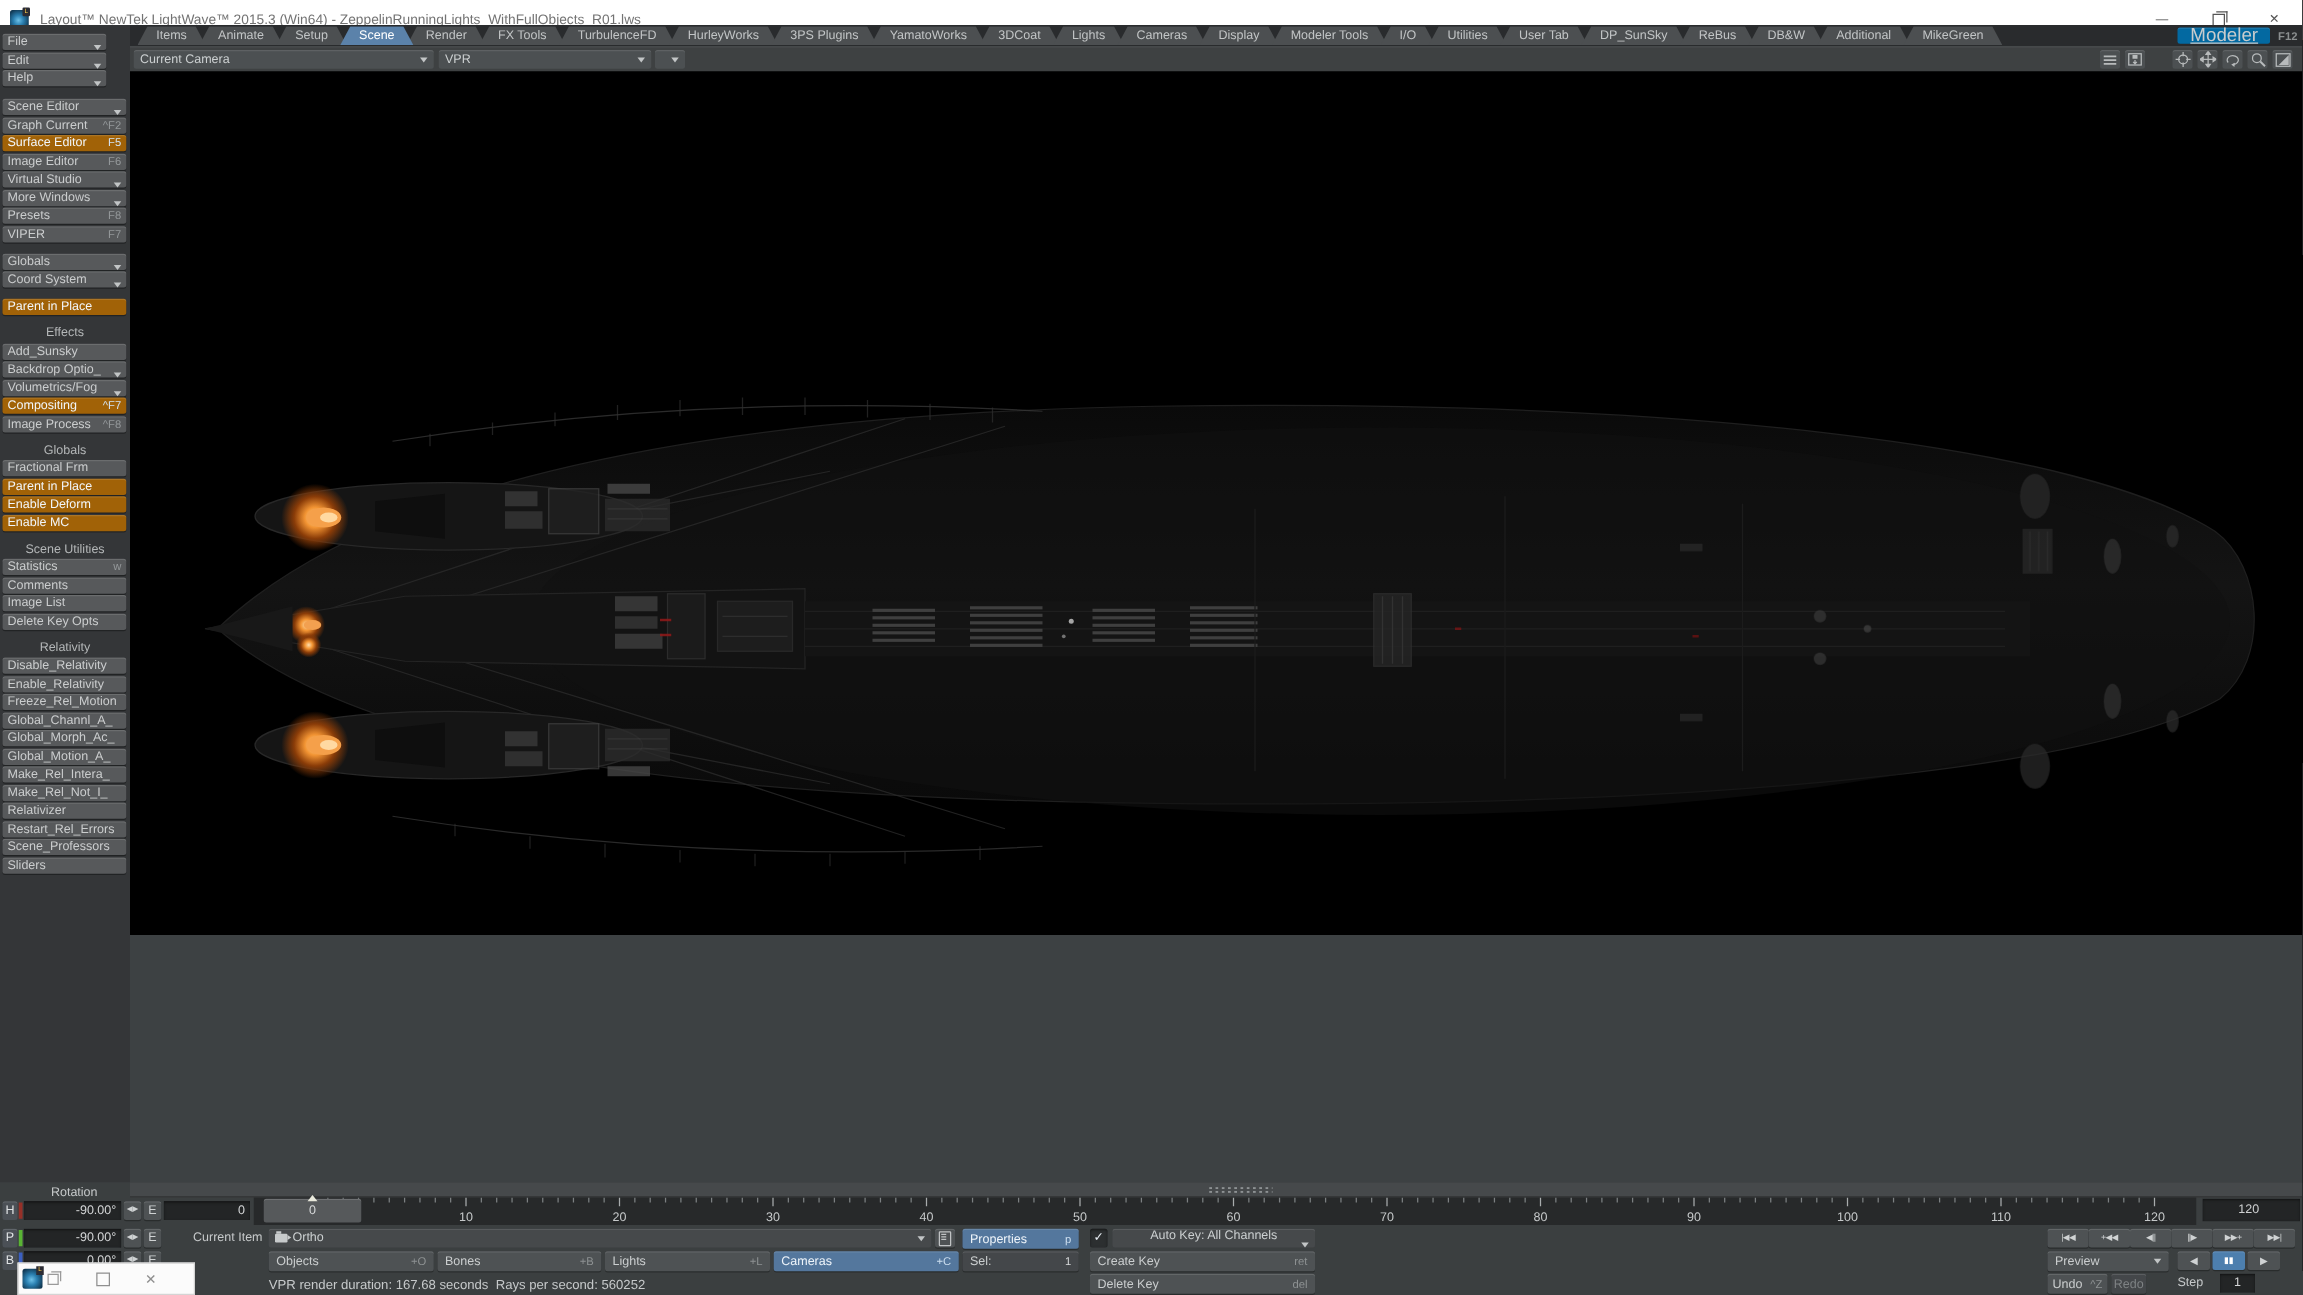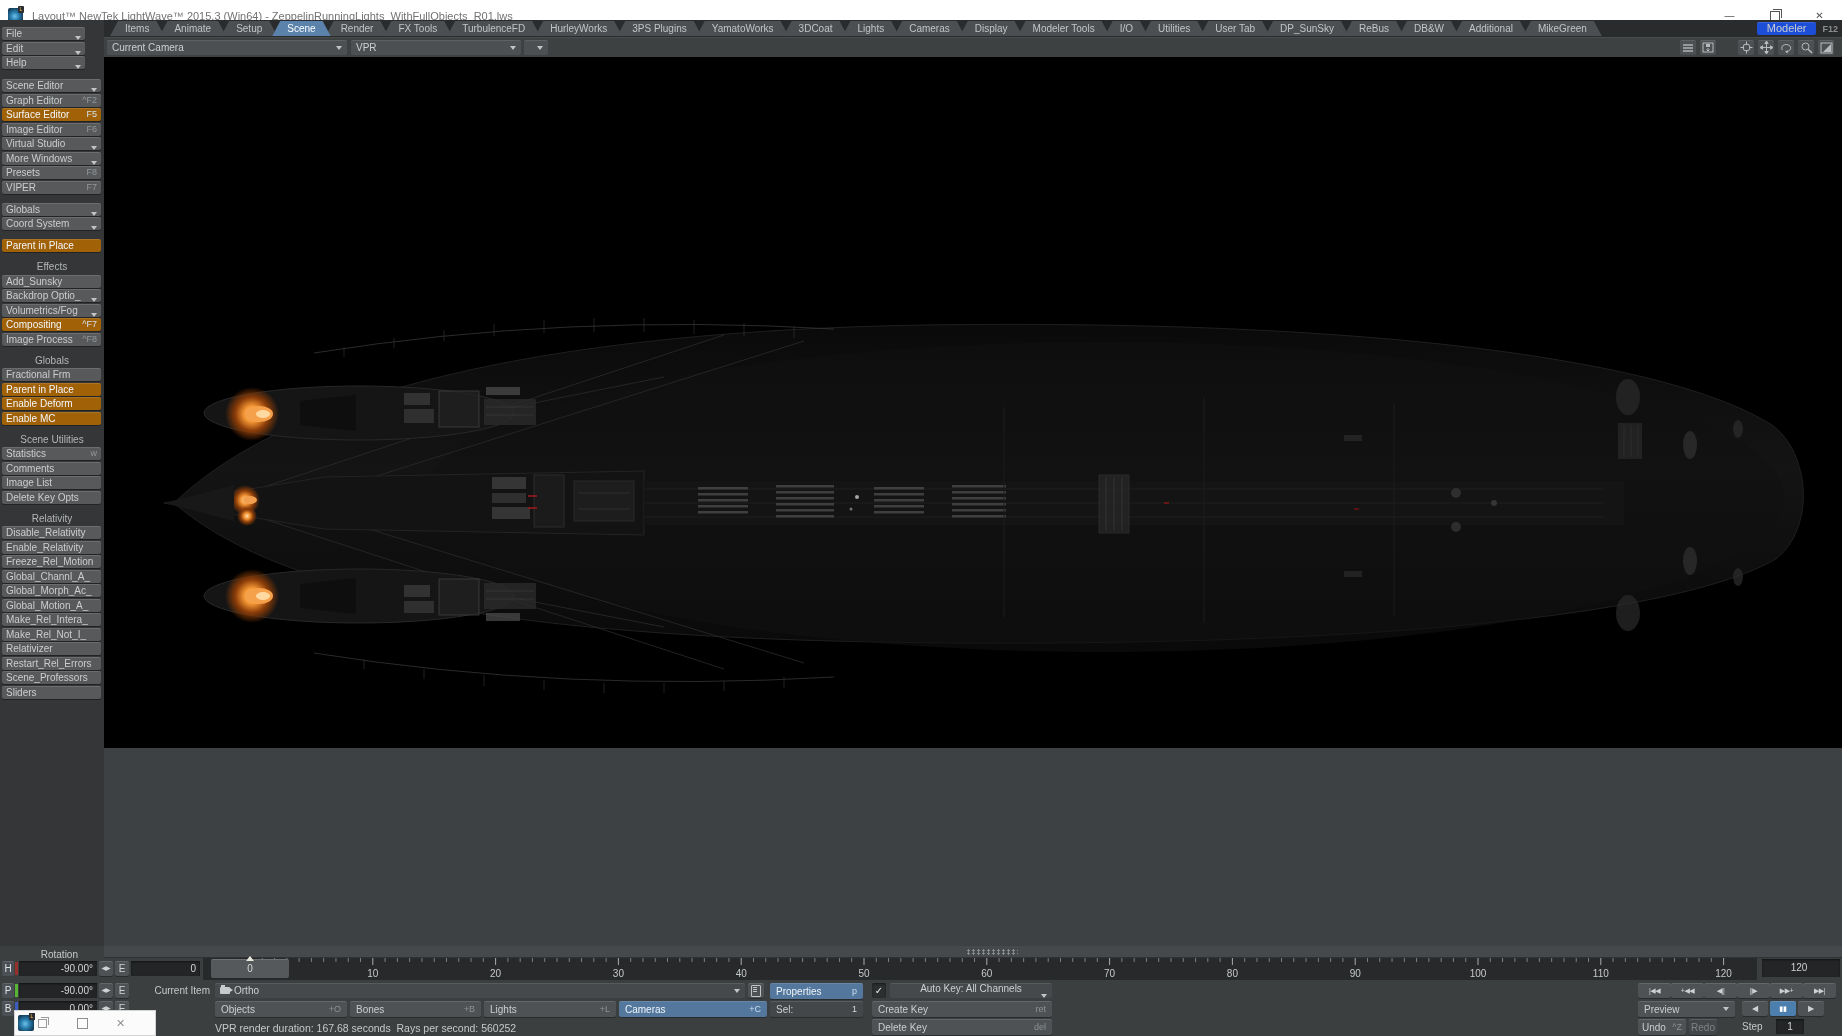--- a/index.html
+++ b/index.html
@@ -37,22 +37,22 @@
   .sb-group{margin-bottom:9px;}
   #sidebar-menus{margin-bottom:10px;}
   
   #tabbar{position:absolute;left:104px;top:20px;width:1738px;height:17px;background:#292b2d;
           display:flex;align-items:flex-start;box-sizing:border-box;padding-left:6px;}
   #tab-strip{display:flex;align-items:flex-end;height:16px;}
   .tab{height:15px;line-height:15px;padding:0 15px;font-size:10px;color:#c2c5c6;background:#4c4f51;
        clip-path:polygon(8px 0,calc(100% - 8px) 0,100% 100%,0 100%);margin-right:-5px;white-space:nowrap;}
   .tab.active{background:#5b82aa;color:#ffffff;position:relative;z-index:2;}
   #tabbar-right{margin-left:auto;display:flex;align-items:center;gap:6px;padding-right:4px;height:100%;}
-  #modeler-btn{height:13px;line-height:13px;background:#1d4ed8;border-radius:2px;padding:0 10px;
-       font-size:11px;color:#c9cccd;box-shadow:inset 0 1px 0 rgba(255,255,255,.12);}
+  #modeler-btn{height:13px;line-height:13px;background:#0369a1;border-radius:2px;padding:0 10px;
+       font-size:15px;color:#c9cccd;box-shadow:inset 0 1px 0 rgba(255,255,255,.12);text-decoration:underline;}
   #modeler-f12{font-size:9px;color:#8b8f90;font-weight:bold;}
   
   #toolbar{position:absolute;left:104px;top:37px;width:1738px;height:20px;background:#3e4142;
            border-top:1px solid #4a4d4e;box-sizing:border-box;display:flex;align-items:center;}
   .tb-select{height:15px;background:#4c5052;border-radius:2px;display:flex;align-items:center;
              font-size:10px;color:#ccd0d1;padding:0 5px;box-shadow:inset 0 1px 0 rgba(255,255,255,.1);}
   .tb-select .dda{margin-left:auto;}
   #camera-select{width:230px;margin-left:3px;}
   #render-select{width:160px;margin-left:4px;}
   #render-extra{width:14px;margin-left:3px;justify-content:center;}
@@ -163,21 +163,21 @@
           <span class="dda"></span>
         </div>
       </div>
     <div id="sidebar-groups">
         <div class="sb-group">
           <div class="sbtn">
             <span class="lbl">Scene Editor</span>
             <span class="dda"></span>
           </div>
           <div class="sbtn">
-            <span class="lbl">Graph Editor</span>
+            <span class="lbl">Graph Current</span>
             <span class="sc">^F2</span>
           </div>
           <div class="sbtn hl">
             <span class="lbl">Surface Editor</span>
             <span class="sc">F5</span>
           </div>
           <div class="sbtn">
             <span class="lbl">Image Editor</span>
             <span class="sc">F6</span>
           </div>

